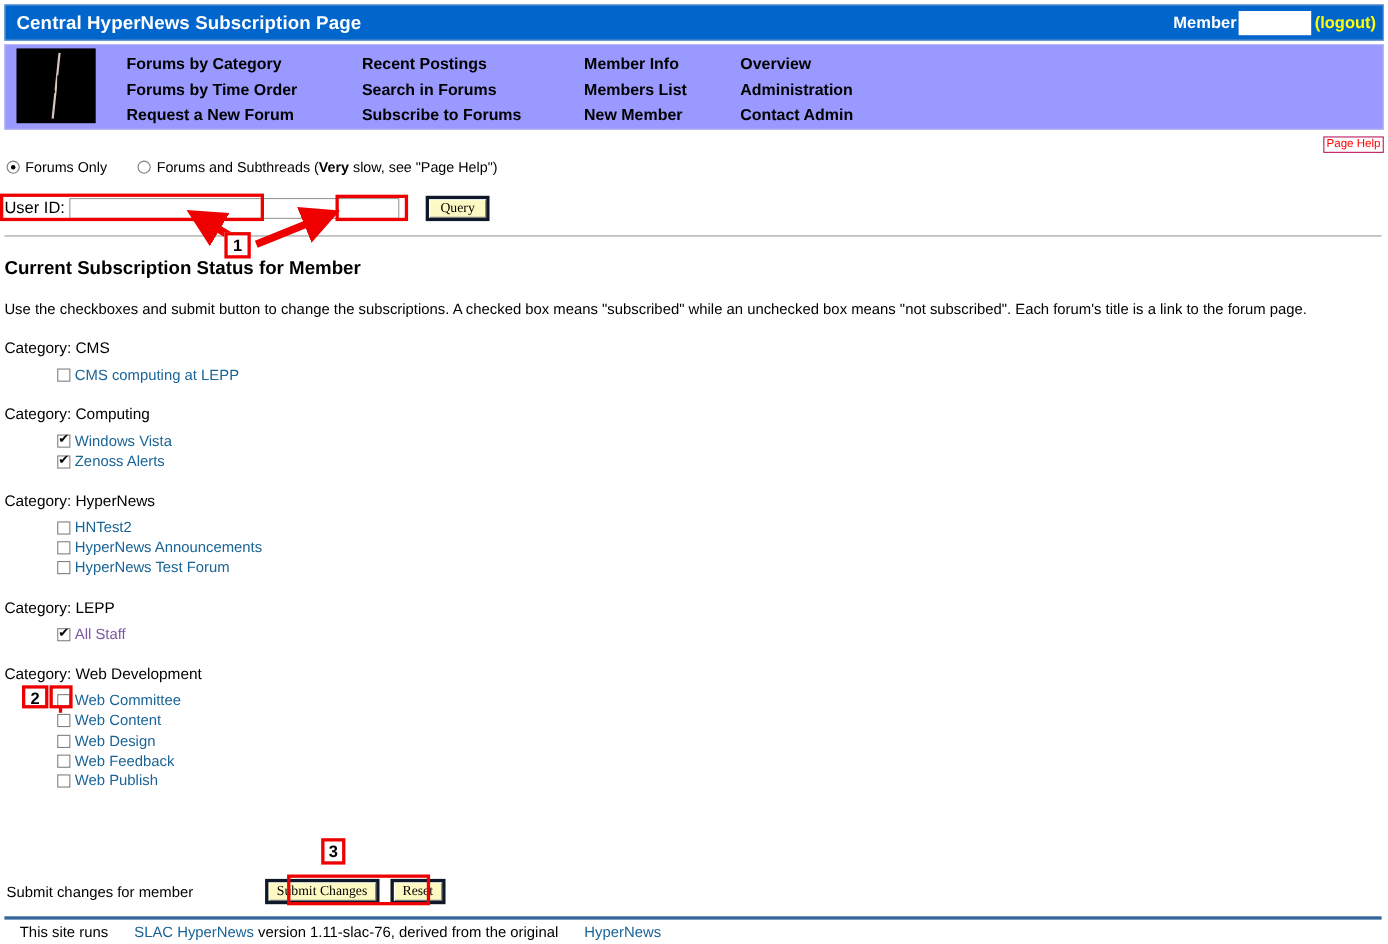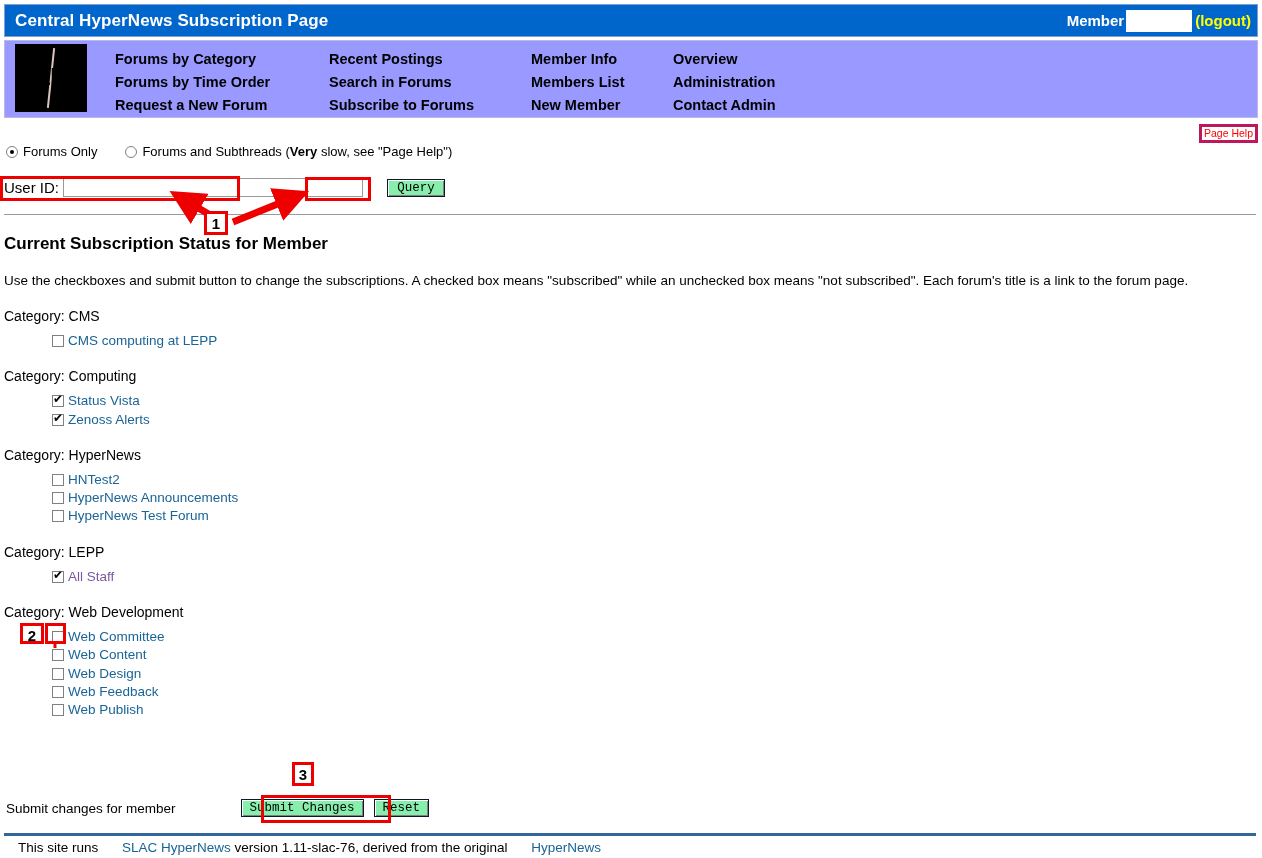--- a/index.html
+++ b/index.html
@@ -126,21 +126,21 @@
     white-space: nowrap;
   }
 
   
   #page-help {
     position: absolute;
     right: 4px; top: 124px;
     color: #ff0000;
     font-size: 10.5px;
     text-decoration: none;
-    border: 3px solid #be185d;
+    border: 1px solid #be185d;
     padding: 0px 2px;
     line-height: 13px;
     background: #fff;
   }
 
   
   #radio-row {
     position: absolute;
     left: 6px; top: 144px;
     display: flex;
@@ -186,24 +186,24 @@
     margin-left: 4px;
     width: 300px; height: 19px;
     border: 1px solid #9a9a9a;
     background: #ffffff;
     font-family: "Liberation Sans", sans-serif;
     font-size: 13px;
     box-sizing: border-box;
     padding: 0 2px;
   }
   .win-btn {
-    background: #86efac;
-    border: 1px solid #0f172a;
+    background: #fef9c3;
+    border: 3px solid #0f172a;
     box-shadow: inset 1px 1px 0 #ffffff, inset -1px -1px 0 #808080;
-    font-family: Liberation Mono, monospace;
+    font-family: Liberation Serif, serif;
     font-size: 12.5px;
     color: #000;
     padding: 1px 8px;
     cursor: pointer;
   }
   #query-btn { margin-left: 24px; width: 58px; }
 
   #hr1 {
     position: absolute;
     left: 4px; top: 214px;
@@ -376,21 +376,21 @@
 <div id="content">
   <h2 id="status-heading">Current Subscription Status for Member</h2>
   <p id="intro-text">Use the checkboxes and submit button to change the subscriptions. A checked box means "subscribed" while an unchecked box means "not subscribed". Each forum's title is a link to the forum page.</p>
   <div id="category-container">
       <div class="category-heading">Category: CMS</div>
       <ul class="forum-list">
         <li class="forum-item"><span class="cb"></span><a class="forum-link" href="#">CMS computing at LEPP</a></li>
       </ul>
       <div class="category-heading">Category: Computing</div>
       <ul class="forum-list">
-        <li class="forum-item"><span class="cb checked"></span><a class="forum-link" href="#">Status Vista</a></li>
+        <li class="forum-item"><span class="cb checked"></span><a class="forum-link" href="#">Windows Vista</a></li>
         <li class="forum-item"><span class="cb checked"></span><a class="forum-link" href="#">Zenoss Alerts</a></li>
       </ul>
       <div class="category-heading">Category: HyperNews</div>
       <ul class="forum-list">
         <li class="forum-item"><span class="cb"></span><a class="forum-link" href="#">HNTest2</a></li>
         <li class="forum-item"><span class="cb"></span><a class="forum-link" href="#">HyperNews Announcements</a></li>
         <li class="forum-item"><span class="cb"></span><a class="forum-link" href="#">HyperNews Test Forum</a></li>
       </ul>
       <div class="category-heading">Category: LEPP</div>
       <ul class="forum-list">

